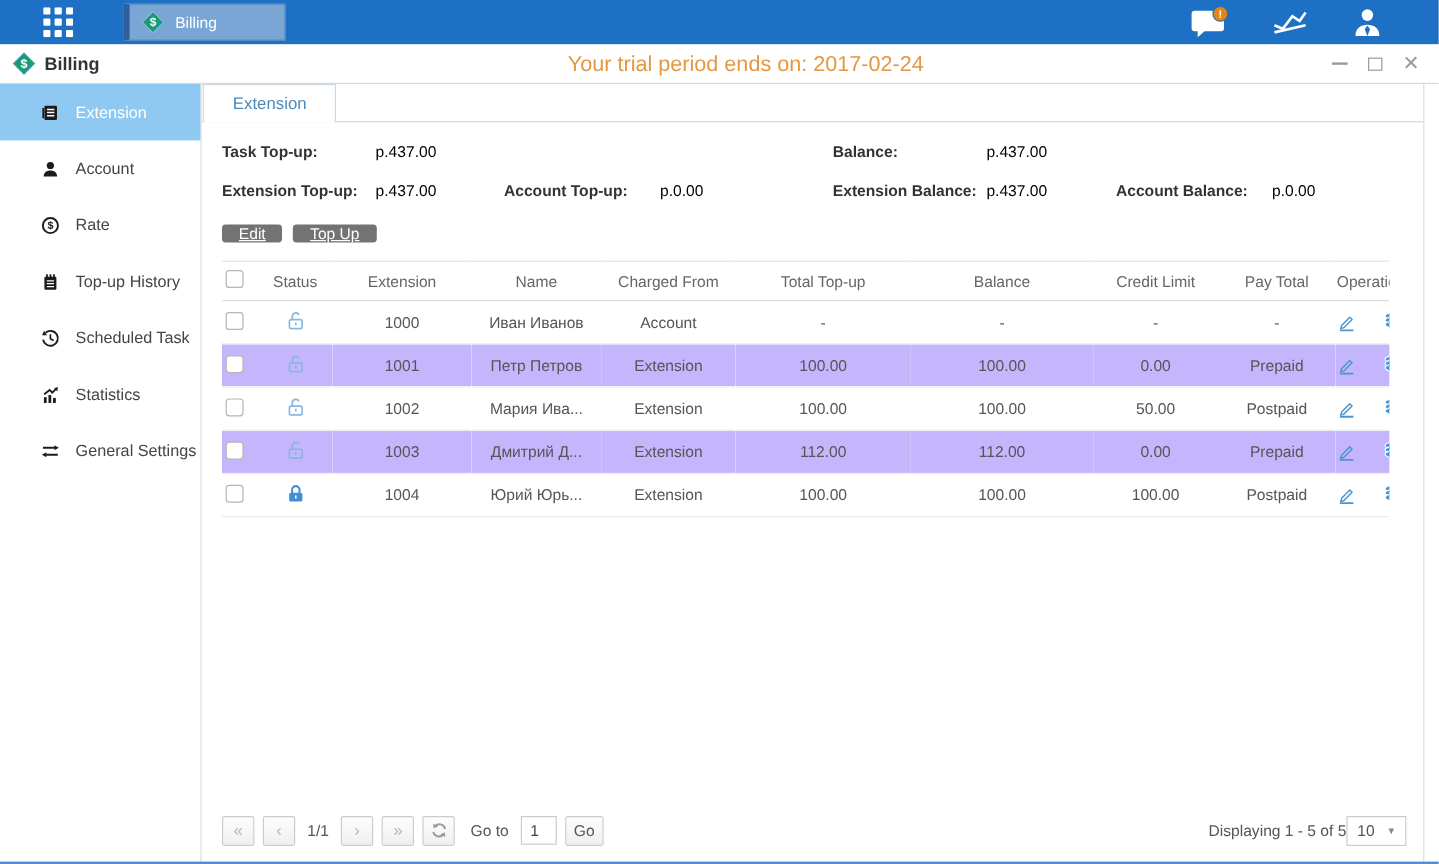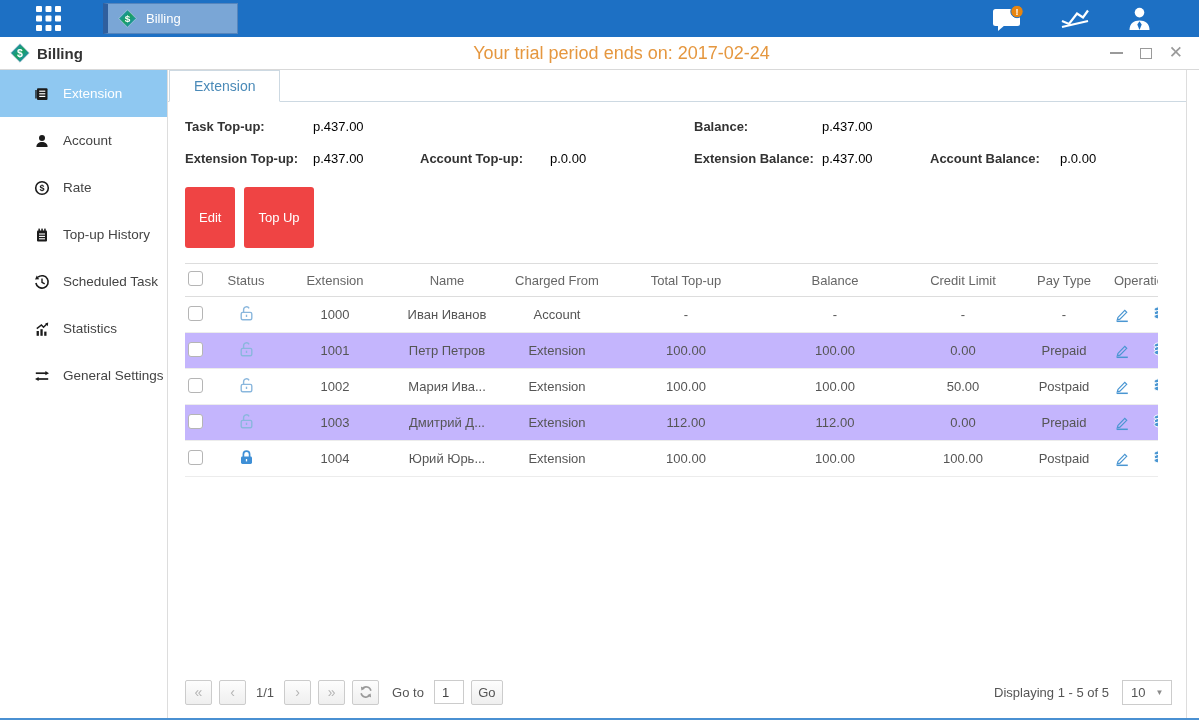--- a/index.html
+++ b/index.html
@@ -53,22 +53,22 @@
     font-size:14px; color:#4a8ab8; cursor:pointer;
   }
   .summary {
     display:grid; grid-template-columns:128px 107px 130px 144px 128px 108px 130px auto;
     row-gap:17px; margin:17px 0 0 17px; font-size:13px;
   }
   .sum-label { font-weight:bold; color:#333; }
   .sum-value { color:#000000; }
   .btn-row { margin:21px 0 0 17px; display:flex; gap:9px; }
   .btn {
-    background:#ef4444; color:#fff; font-size:13px; border:none; border-radius:3px;
-    padding:23px 14px; cursor:pointer; font-family:inherit;
+    background:#737373; color:#fff; font-size:13px; border:none; border-radius:3px;
+    padding:0 14px; cursor:pointer; font-family:inherit;text-decoration:underline;
   }
   
   .table-wrap { margin:15px 28px 0 17px; flex:1; overflow:hidden; }
   table { width:100%; border-collapse:collapse; table-layout:fixed; }
   thead tr { border-top:1px solid #ddd; border-bottom:1px solid #ddd; }
   th { font-weight:normal; color:#666; font-size:13px; height:33px; text-align:center; }
   td { color:#555; font-size:13px; height:36px; text-align:center; border-bottom:1px solid #ececec; overflow:hidden; white-space:nowrap; }
   tr.alt { background:#c4b5fd; }
   .cb-cell { text-align:left; padding-left:3px; }
   .checkbox { width:15px; height:15px; border:1px solid #b5b5b5; border-radius:3px; background:#fff; cursor:pointer; display:inline-block; }
@@ -79,21 +79,21 @@
   .pagination { display:flex; align-items:center; margin:0 14px 13px 17px; height:26px; font-size:13px; color:#555; flex-shrink:0; }
   .pgbtn {
     width:27px; height:25px; border:1px solid #ccc; background:linear-gradient(#fdfdfd,#efefef);
     border-radius:2px; display:flex; align-items:center; justify-content:center;
     color:#b5b5b5; font-size:14px; margin-right:7px; cursor:pointer;
   }
   .pg-ind { margin:0 10px 0 3px; color:#555; }
   .goto-label { margin:0 10px 0 6px; }
   .goto-input { width:30px; height:24px; border:1px solid #ccc; font-size:13px; padding-left:7px; color:#444; font-family:inherit; }
   .go-btn { margin-left:7px; min-width:32px; color:#555; font-size:13px; }
-  .pag-right { margin-left:auto; display:flex; align-items:center; gap:13px; }
+  .pag-right { margin-left:auto; display:flex; align-items:center; }
   .size-select {
     width:50px; height:25px; border:1px solid #ccc; display:flex; align-items:center;
     padding-left:8px; gap:10px; cursor:pointer; color:#555; background:#fff;
   }
   .size-caret { font-size:8px; color:#8a8a8a; }
   .bottom-edge { position:absolute; bottom:0; left:0; width:100%; height:2px; background:#4a90d2; }
 </style>
 </head>
 <body>
 
@@ -309,21 +309,21 @@
         <thead>
           <tr>
             <th class="cb-cell"><span class="checkbox"></span></th>
             <th>Status</th>
             <th>Extension</th>
             <th>Name</th>
             <th>Charged From</th>
             <th>Total Top-up</th>
             <th>Balance</th>
             <th>Credit Limit</th>
-            <th>Pay Type</th>
+            <th>Pay Total</th>
             <th>Operation</th>
           </tr>
         </thead>
         <tbody>
   <tr>
     <td class="cb-cell"><span class="checkbox"></span></td>
     <td>
       <span class="lock-wrap">
         <svg width="17" height="17" viewBox="0 0 17 17">
           <rect x="3.2" y="7.4" width="10.6" height="7.4" rx="1.5" fill="none" stroke="#8ab7dd" stroke-width="1.4"></rect>

